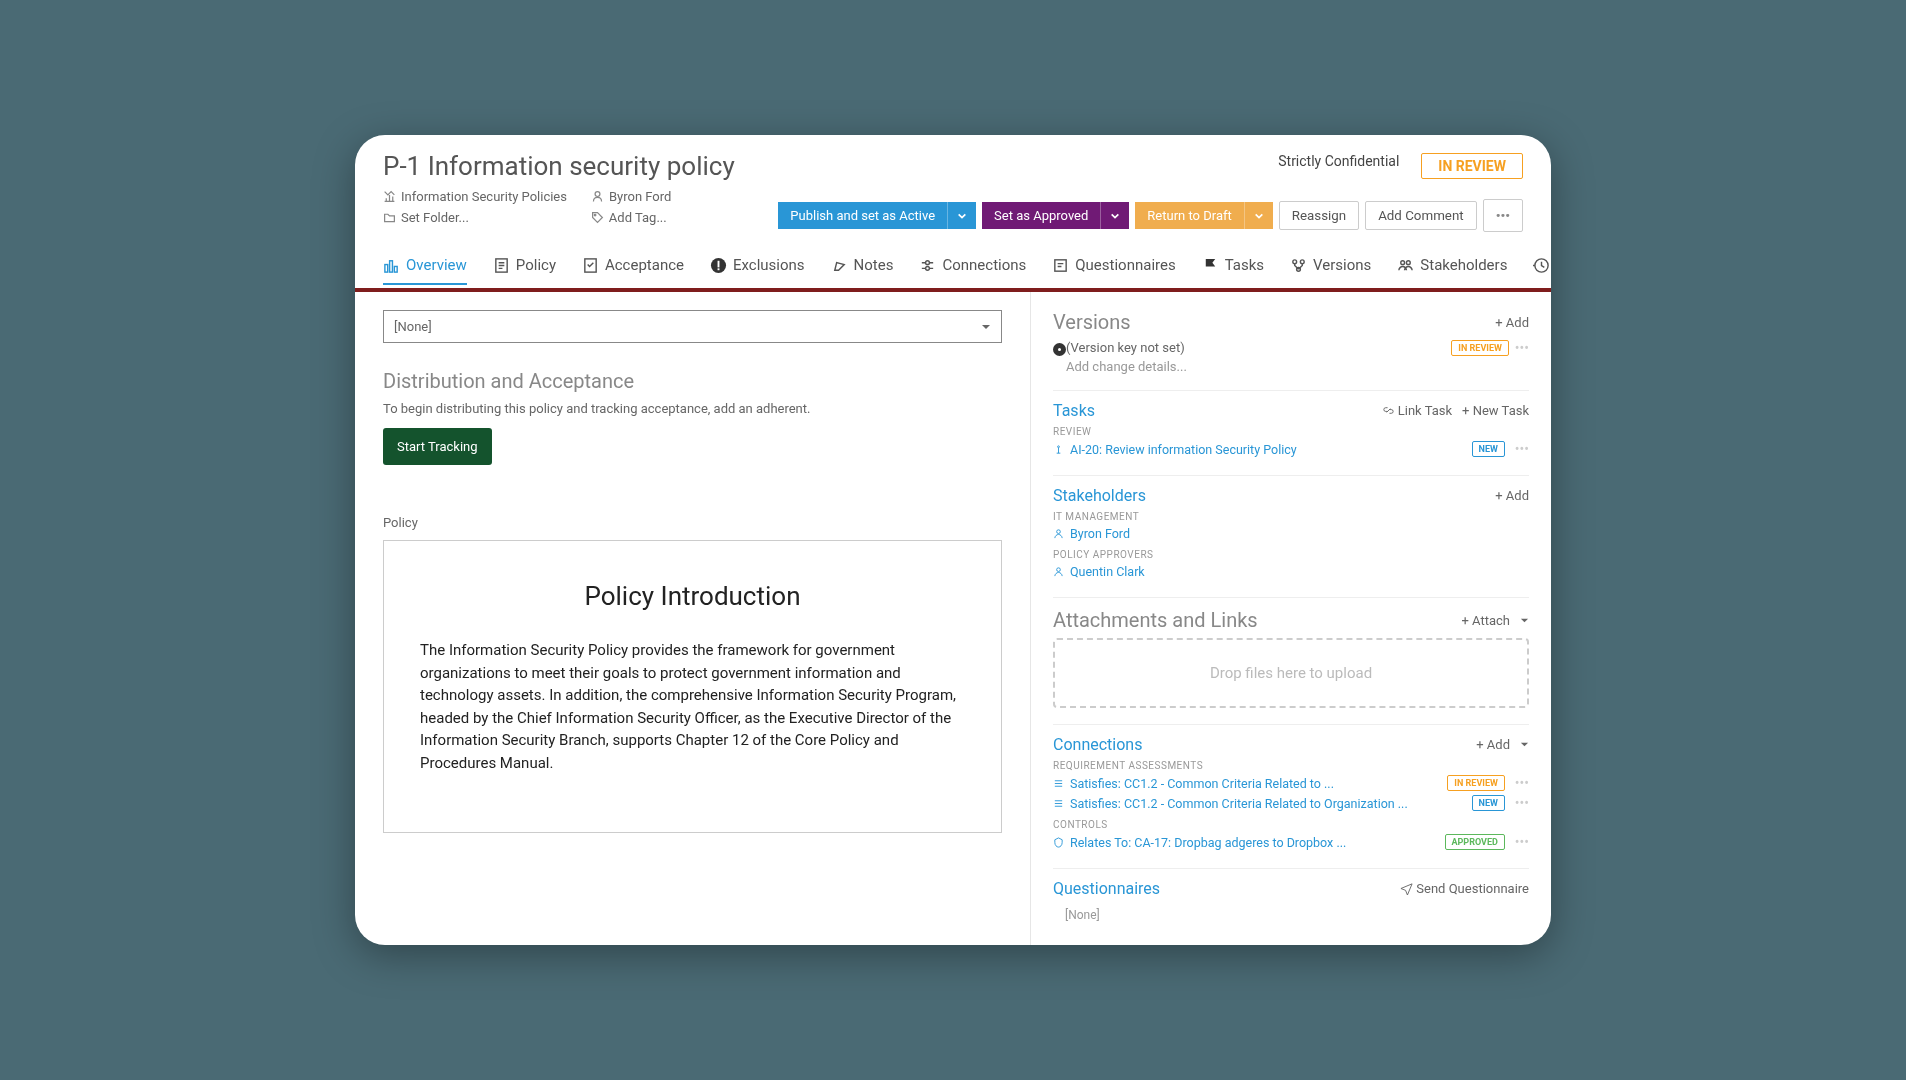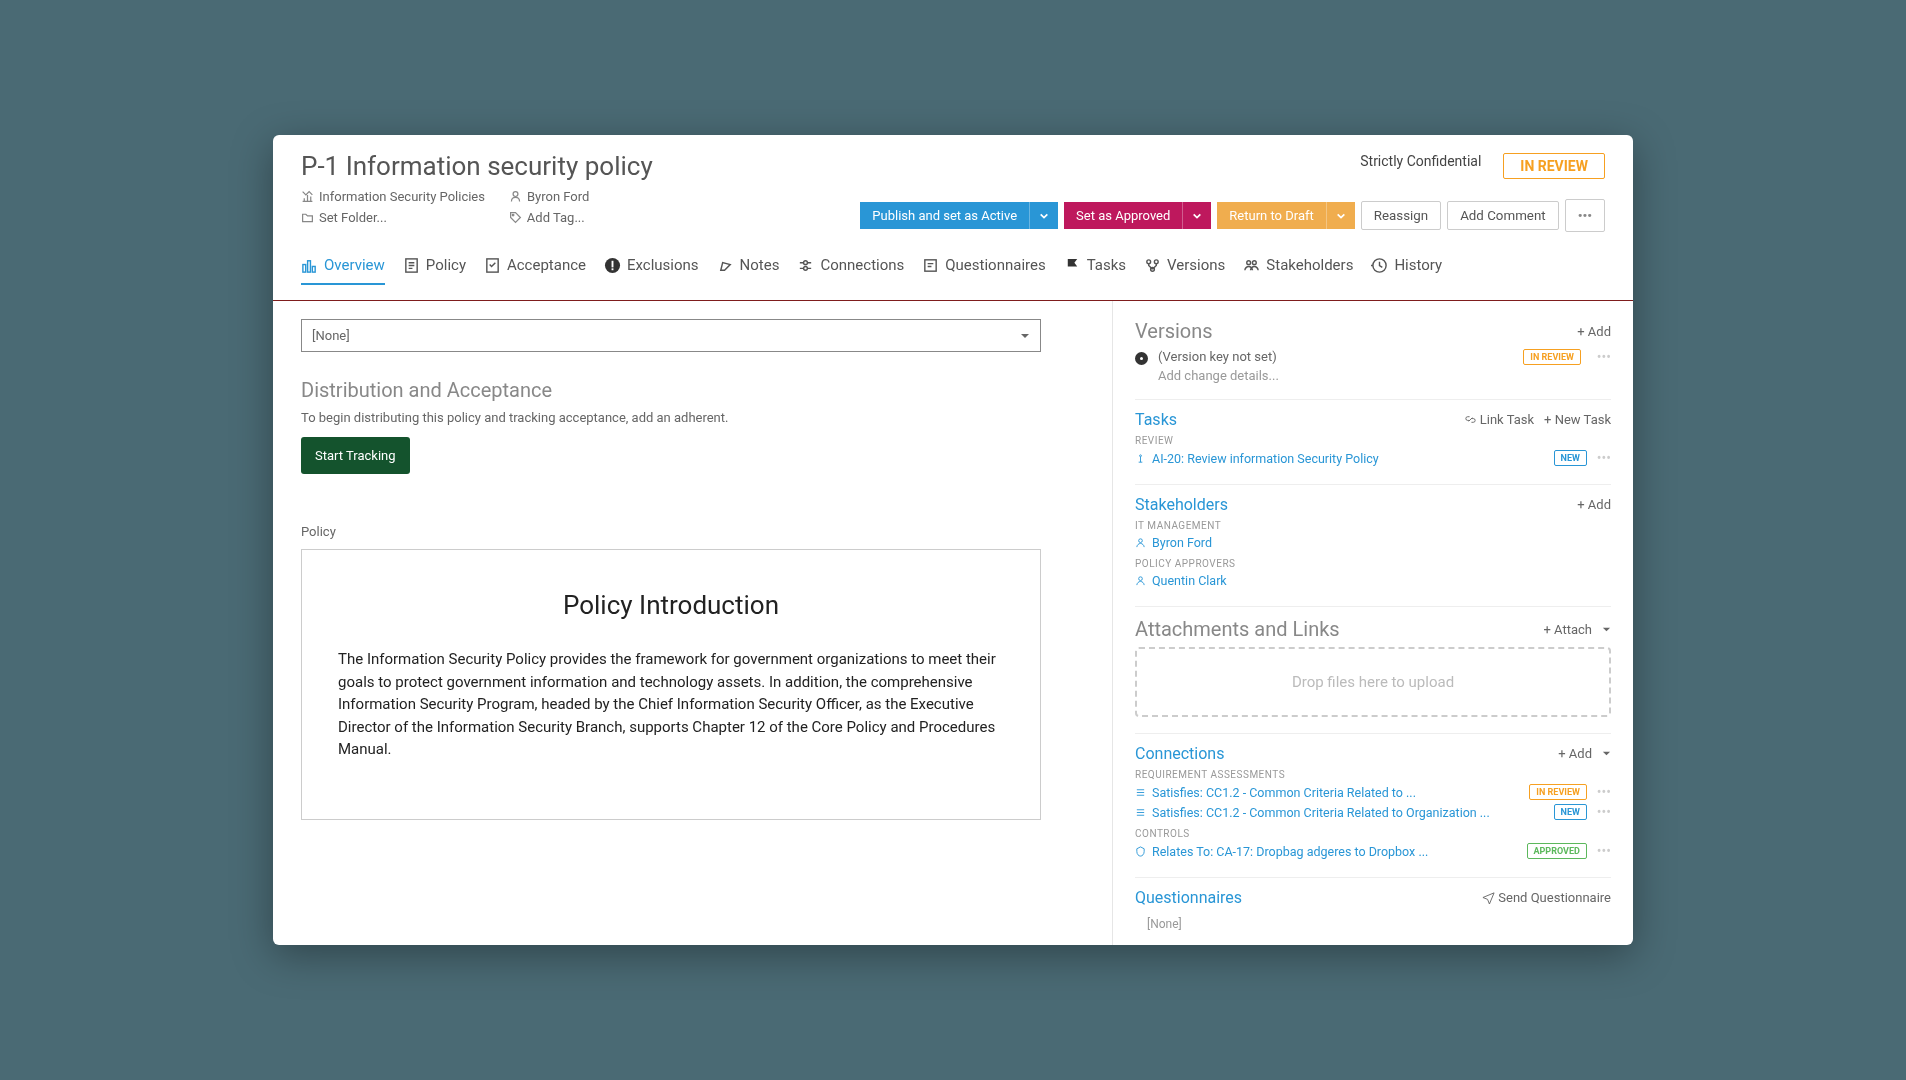--- a/index.html
+++ b/index.html
@@ -1,34 +1,34 @@
 <!DOCTYPE html>
 <html><head>
 <meta charset="utf-8">
 <style>
 *{box-sizing:border-box;margin:0;padding:0;font-family:-apple-system,BlinkMacSystemFont,"Segoe UI",Roboto,sans-serif}
 body{background:#4a6a74;display:flex;justify-content:center;align-items:center;min-height:100vh;padding:20px}
-.window{width:1360px;height:810px;background:#fff;border-radius:6px;overflow:hidden;box-shadow:0 10px 40px rgba(0,0,0,.35);display:flex;flex-direction:column}
+.window{width:1196px;height:810px;background:#fff;border-radius:30px;overflow:hidden;box-shadow:0 10px 40px rgba(0,0,0,.35);display:flex;flex-direction:column}
 .header{padding:16px 28px 4px}
 .title-row{display:flex;align-items:center;justify-content:space-between;margin-bottom:8px}
 .title{font-size:26px;color:#555;font-weight:400}
 .title-right{display:flex;align-items:flex-start;gap:22px}
 .confidential{font-size:14px;color:#444}
 .badge-review{border:1px solid #f6a021;color:#f6a021;padding:4px 16px;font-size:14px;font-weight:700;border-radius:2px}
 .meta-row{display:flex;align-items:center;gap:24px;font-size:13px;color:#666;flex-wrap:wrap}
 .meta-item{display:flex;align-items:center;gap:5px}
 .meta-item svg{width:13px;height:13px;stroke:#888;fill:none;stroke-width:1.5}
 .actions-row{display:flex;justify-content:flex-end;gap:6px;align-items:center;margin-top:-26px;padding-bottom:8px}
 .btn{display:flex;align-items:center;font-size:13px;color:#fff;border:none;cursor:pointer}
 .btn-split{display:flex}.btn-main{padding:6px 12px;border-right:1px solid rgba(255,255,255,.3)}.btn-caret{padding:6px 9px;display:flex;align-items:center}
 .btn-caret svg{width:10px;height:10px;stroke:#fff;fill:none;stroke-width:2}
-.btn-blue{background:#2996d6}.btn-green{background:#be185d}.btn-orange{background:#f0ad4e}
+.btn-blue{background:#2996d6}.btn-green{background:#701a75}.btn-orange{background:#f0ad4e}
 .btn-plain{background:#fff;border:1px solid #ccc;color:#555;padding:6px 12px;border-radius:2px}
 .btn-dots{background:#fff;border:1px solid #ccc;padding:8px 12px;border-radius:2px;color:#888;font-weight:700}
-.tabs{display:flex;gap:18px;padding:12px 28px 16px;border-bottom:1px solid #7f1d1d}
+.tabs{display:flex;gap:26px;padding:12px 28px 4px;border-bottom:4px solid #7f1d1d}
 .tab{display:flex;align-items:center;gap:6px;padding-bottom:10px;font-size:15px;color:#555;cursor:pointer;position:relative}
 .tab.active{color:#2996d6}
 .tab.active::after{content:"";position:absolute;bottom:-1px;left:0;right:0;height:2px;background:#2996d6}
 .tab svg{width:17px;height:17px;stroke:currentColor;fill:none;stroke-width:1.5}
 .tab .fill-icon{fill:#333;stroke:none}
 .content{flex:1;display:flex;overflow:hidden}
 .main{flex:1;overflow-y:auto;padding:18px 28px;border-right:1px solid #e6e6e6}
 .section-title{font-size:20px;color:#888;font-weight:400;margin-bottom:8px}
 .select-box{border:1px solid #888;padding:8px 10px;font-size:13px;color:#666;display:flex;justify-content:space-between;align-items:center;max-width:740px;cursor:pointer}
 .select-box svg{width:10px;height:10px;fill:#666}
@@ -37,21 +37,21 @@
 .policy-label{font-size:13px;color:#666;margin-top:50px;margin-bottom:10px}
 .doc{border:1px solid #ccc;padding:40px 36px;max-width:740px;background:#fff}
 .doc h1{font-size:26px;color:#222;text-align:center;margin-bottom:28px;font-weight:400}
 .doc p{font-size:15px;color:#222;line-height:1.5;margin-bottom:18px}
 .sidebar{width:520px;overflow-y:auto;padding:18px 22px}
 .side-sec{margin-bottom:16px}
 .side-head{display:flex;justify-content:space-between;align-items:center;margin-bottom:6px}
 .side-title{font-size:20px;color:#888;font-weight:400}
 .side-title-sm{font-size:16px;color:#2996d6;font-weight:400}
 .side-add{font-size:13px;color:#666;cursor:pointer;display:flex;gap:10px;align-items:center}
-.version-row{display:flex;align-items:flex-start;gap:10px;margin-bottom:4px}
+.version-row{display:flex;align-items:flex-start;margin-bottom:4px}
 .radio{width:13px;height:13px;border:5px solid #333;border-radius:50%;margin-top:3px;flex-shrink:0;background:#fff}
 .version-text{flex:1;font-size:13px;color:#666}
 .version-text .sub{display:block;color:#999;margin-top:4px}
 .mini-badge{font-size:9px;font-weight:700;padding:2px 6px;border-radius:2px;border:1px solid}
 .b-review{color:#f6a021;border-color:#f6a021}
 .b-new{color:#2996d6;border-color:#2996d6}
 .b-approved{color:#5cb85c;border-color:#5cb85c}
 .dots3{color:#ccc;font-size:14px;cursor:pointer;margin-left:6px}
 .link-act{color:#666;font-size:13px;cursor:pointer;display:flex;align-items:center;gap:3px}
 .link-act svg{width:13px;height:13px;stroke:#666;fill:none}

